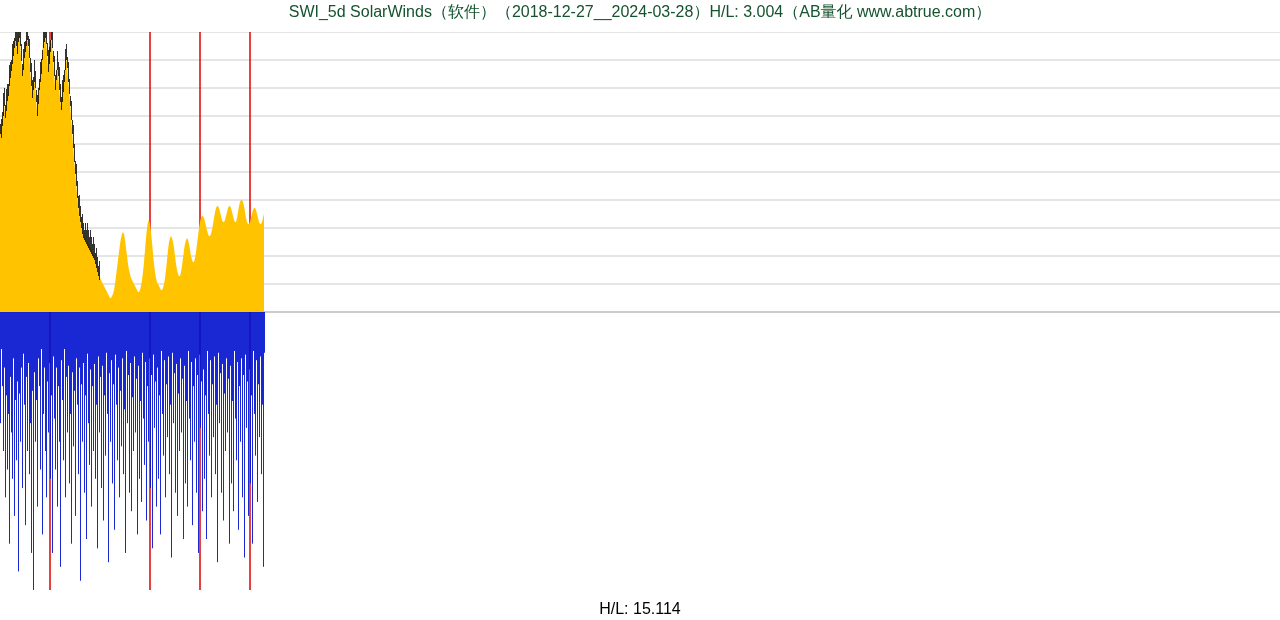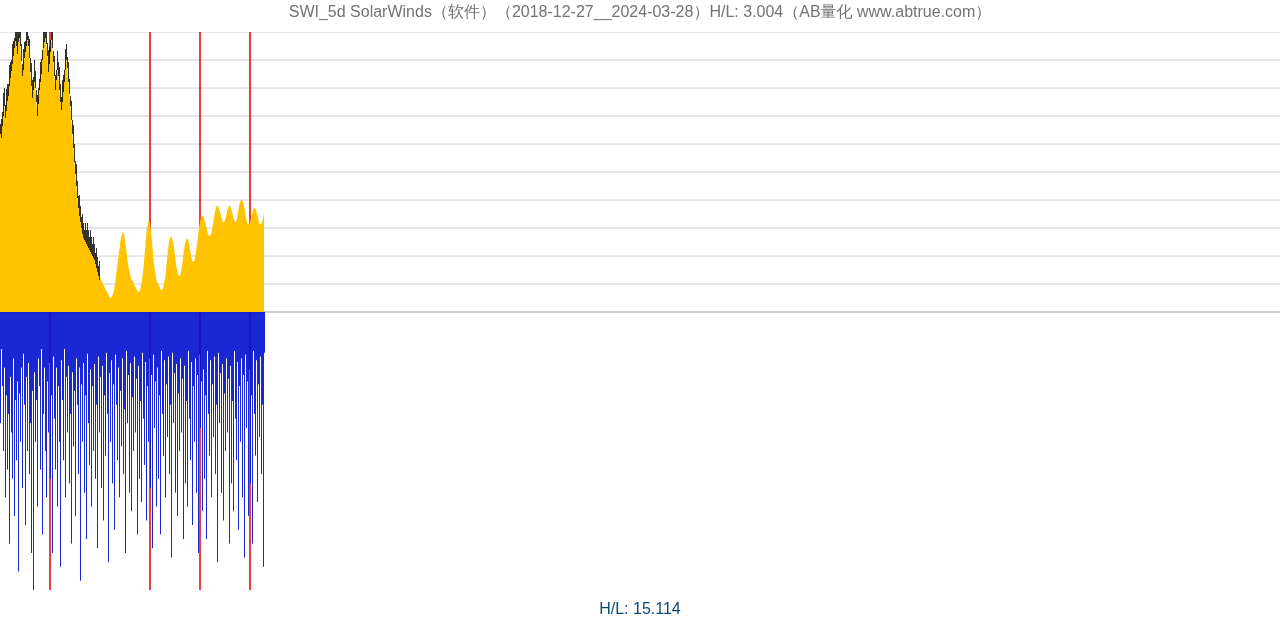--- a/index.html
+++ b/index.html
@@ -1,17 +1,17 @@
 <!DOCTYPE html>
 <html><head>
 <meta charset="utf-8">
 <style>
   html,body{margin:0;padding:0;width:1280px;height:620px;background:#fff;font-family:Arial,"Microsoft YaHei",sans-serif;overflow:hidden}
-  .title{position:absolute;top:2px;left:0;right:0;text-align:center;font-size:16px;color:#737373;white-space:nowrap}
-  .footer{position:absolute;bottom:2px;left:0;right:0;text-align:center;font-size:16px;color:#0c4a6e}
+  .title{position:absolute;top:2px;left:0;right:0;text-align:center;font-size:16px;color:#14532d;white-space:nowrap}
+  .footer{position:absolute;bottom:2px;left:0;right:0;text-align:center;font-size:16px;color:#000000}
   .chart{position:absolute;top:32px;left:0;right:0;height:558px}
   svg{display:block}
 </style>
 </head>
 <body>
 
 <div class="title">SWI_5d SolarWinds（软件）（2018-12-27__2024-03-28）H/L: 3.004（AB量化  www.abtrue.com）</div>
 
 <div class="chart">
   <svg id="svg" width="1280" height="558">

